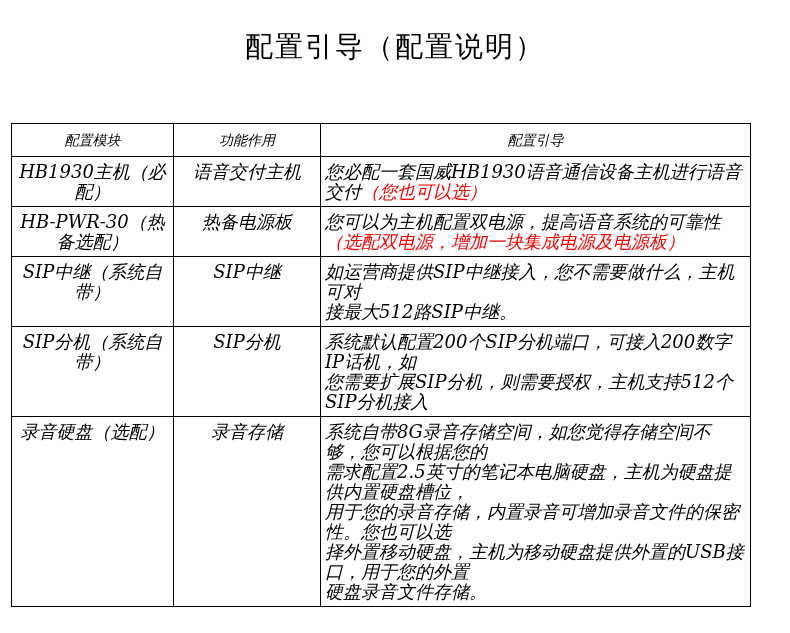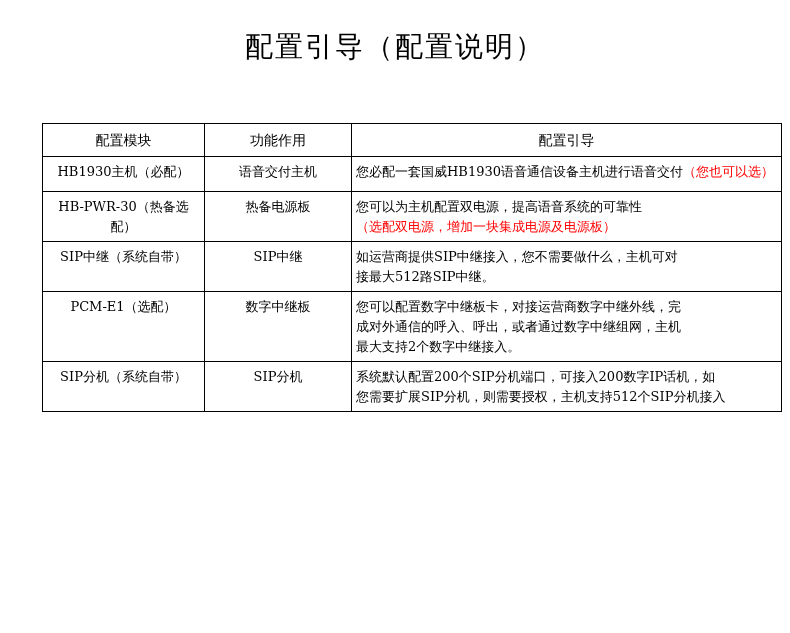--- a/index.html
+++ b/index.html
@@ -17,28 +17,29 @@
     position: absolute;
     top: 28px; left: 0; width: 100%;
     text-align: center;
     font-size: 28px;
     font-weight: normal;
     letter-spacing: 2px;
     margin: 0;
   }
   table.cfg {
     position: absolute;
-    top: 123px; left: 42px;
+    top: 123px; left: 11px;
     width: 739px;
     border-collapse: collapse;
     table-layout: fixed;
+    font-style: italic;
   }
   table.cfg th, table.cfg td {
     border: 1px solid #000000;
-    font-size: 13px;
+    font-size: 18px;
     line-height: 20px;
     font-weight: normal;
   }
   table.cfg thead tr { height: 33px; }
   table.cfg th {
     font-size: 14px;
     text-align: center;
     vertical-align: middle;
     padding: 2px;
   }
@@ -93,32 +94,34 @@
 </span><span class="red">（选配双电源，增加一块集成电源及电源板）</span></td>
   </tr>
 
   <tr>
     <td class="c-module">SIP中继（系统自带）</td>
     <td class="c-function">SIP中继</td>
     <td class="c-guide"><span>如运营商提供SIP中继接入，您不需要做什么，主机可对
 接最大512路SIP中继。</span><span class="red"></span></td>
   </tr>
 
-  <tr>
-    <td class="c-module">PCM-E1（选配）</td>
-    <td class="c-function">数字中继板</td>
-    <td class="c-guide"><span>您可以配置数字中继板卡，对接运营商数字中继外线，完
-成对外通信的呼入、呼出，或者通过数字中继组网，主机
-最大支持2个数字中继接入。</span><span class="red"></span></td>
-  </tr>
 
 
 
   <tr>
     <td class="c-module">SIP分机（系统自带）</td>
     <td class="c-function">SIP分机</td>
     <td class="c-guide"><span>系统默认配置200个SIP分机端口，可接入200数字IP话机，如
 您需要扩展SIP分机，则需要授权，主机支持512个SIP分机接入</span><span class="red"></span></td>
   </tr>
 
+  <tr>
+    <td class="c-module">录音硬盘（选配）</td>
+    <td class="c-function">录音存储</td>
+    <td class="c-guide"><span>系统自带8G录音存储空间，如您觉得存储空间不够，您可以根据您的
+需求配置2.5英寸的笔记本电脑硬盘，主机为硬盘提供内置硬盘槽位，
+用于您的录音存储，内置录音可增加录音文件的保密性。您也可以选
+择外置移动硬盘，主机为移动硬盘提供外置的USB接口，用于您的外置
+硬盘录音文件存储。</span><span class="red"></span></td>
+  </tr>
 </tbody>
   </table>
 </div>
 
 </body></html>

